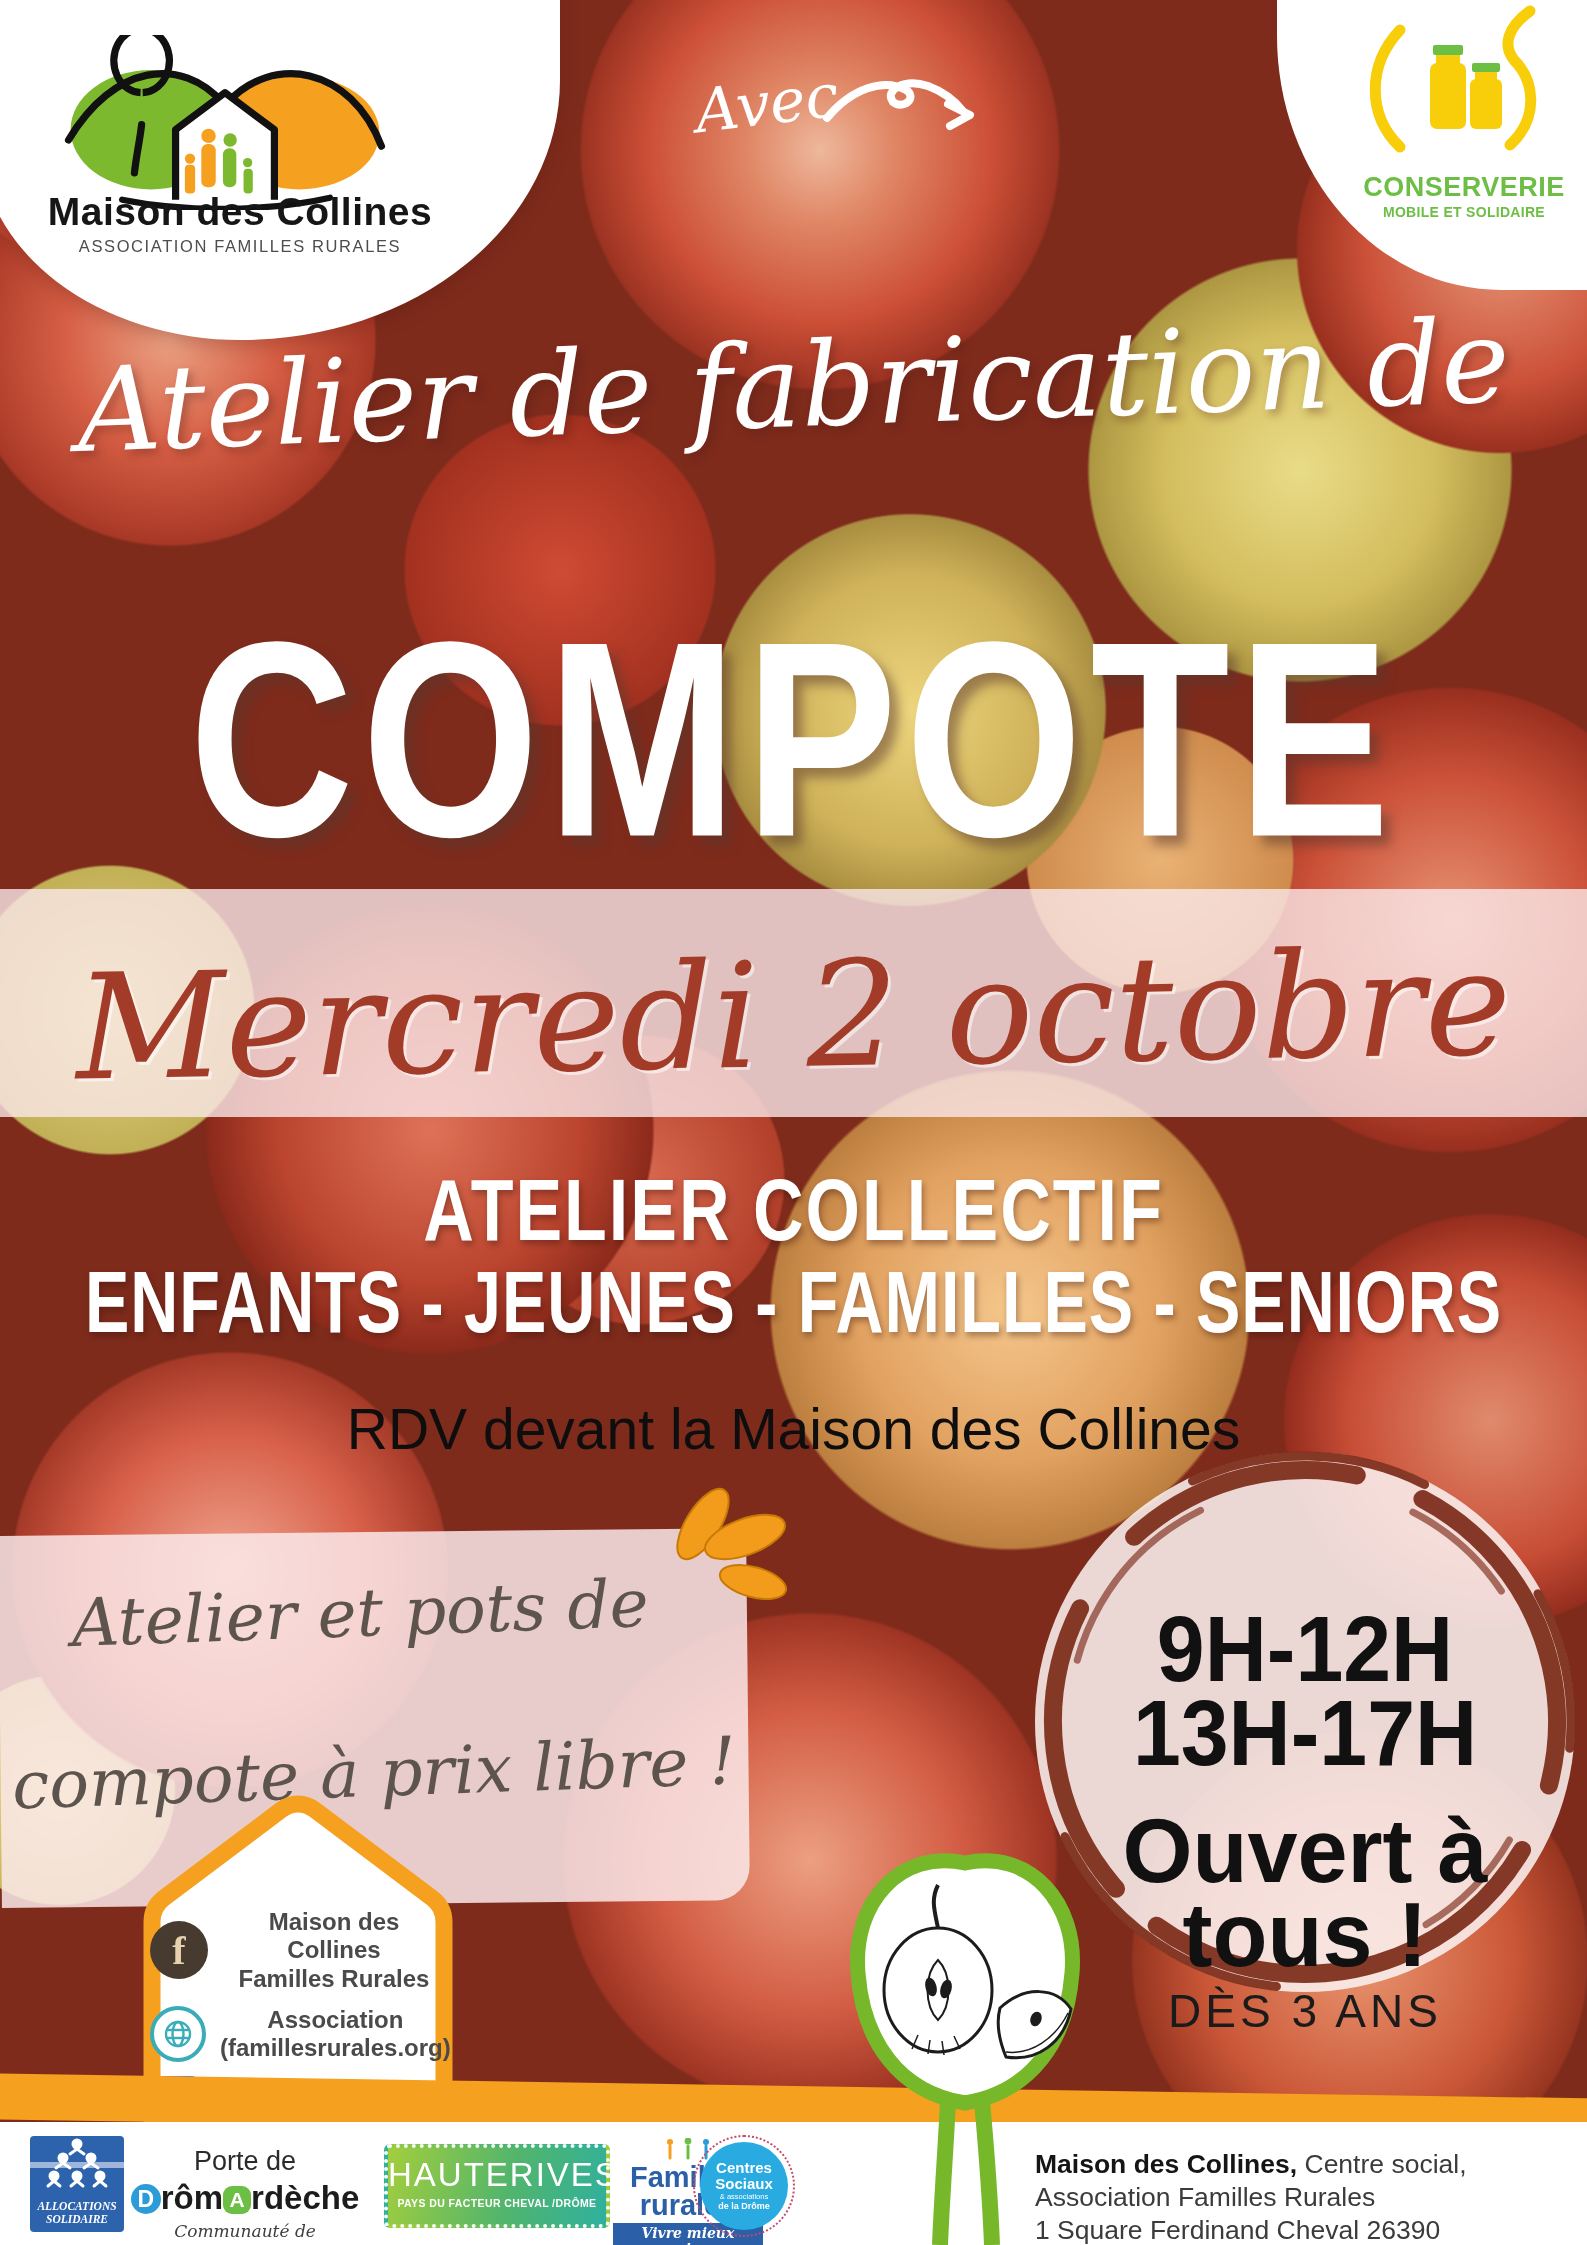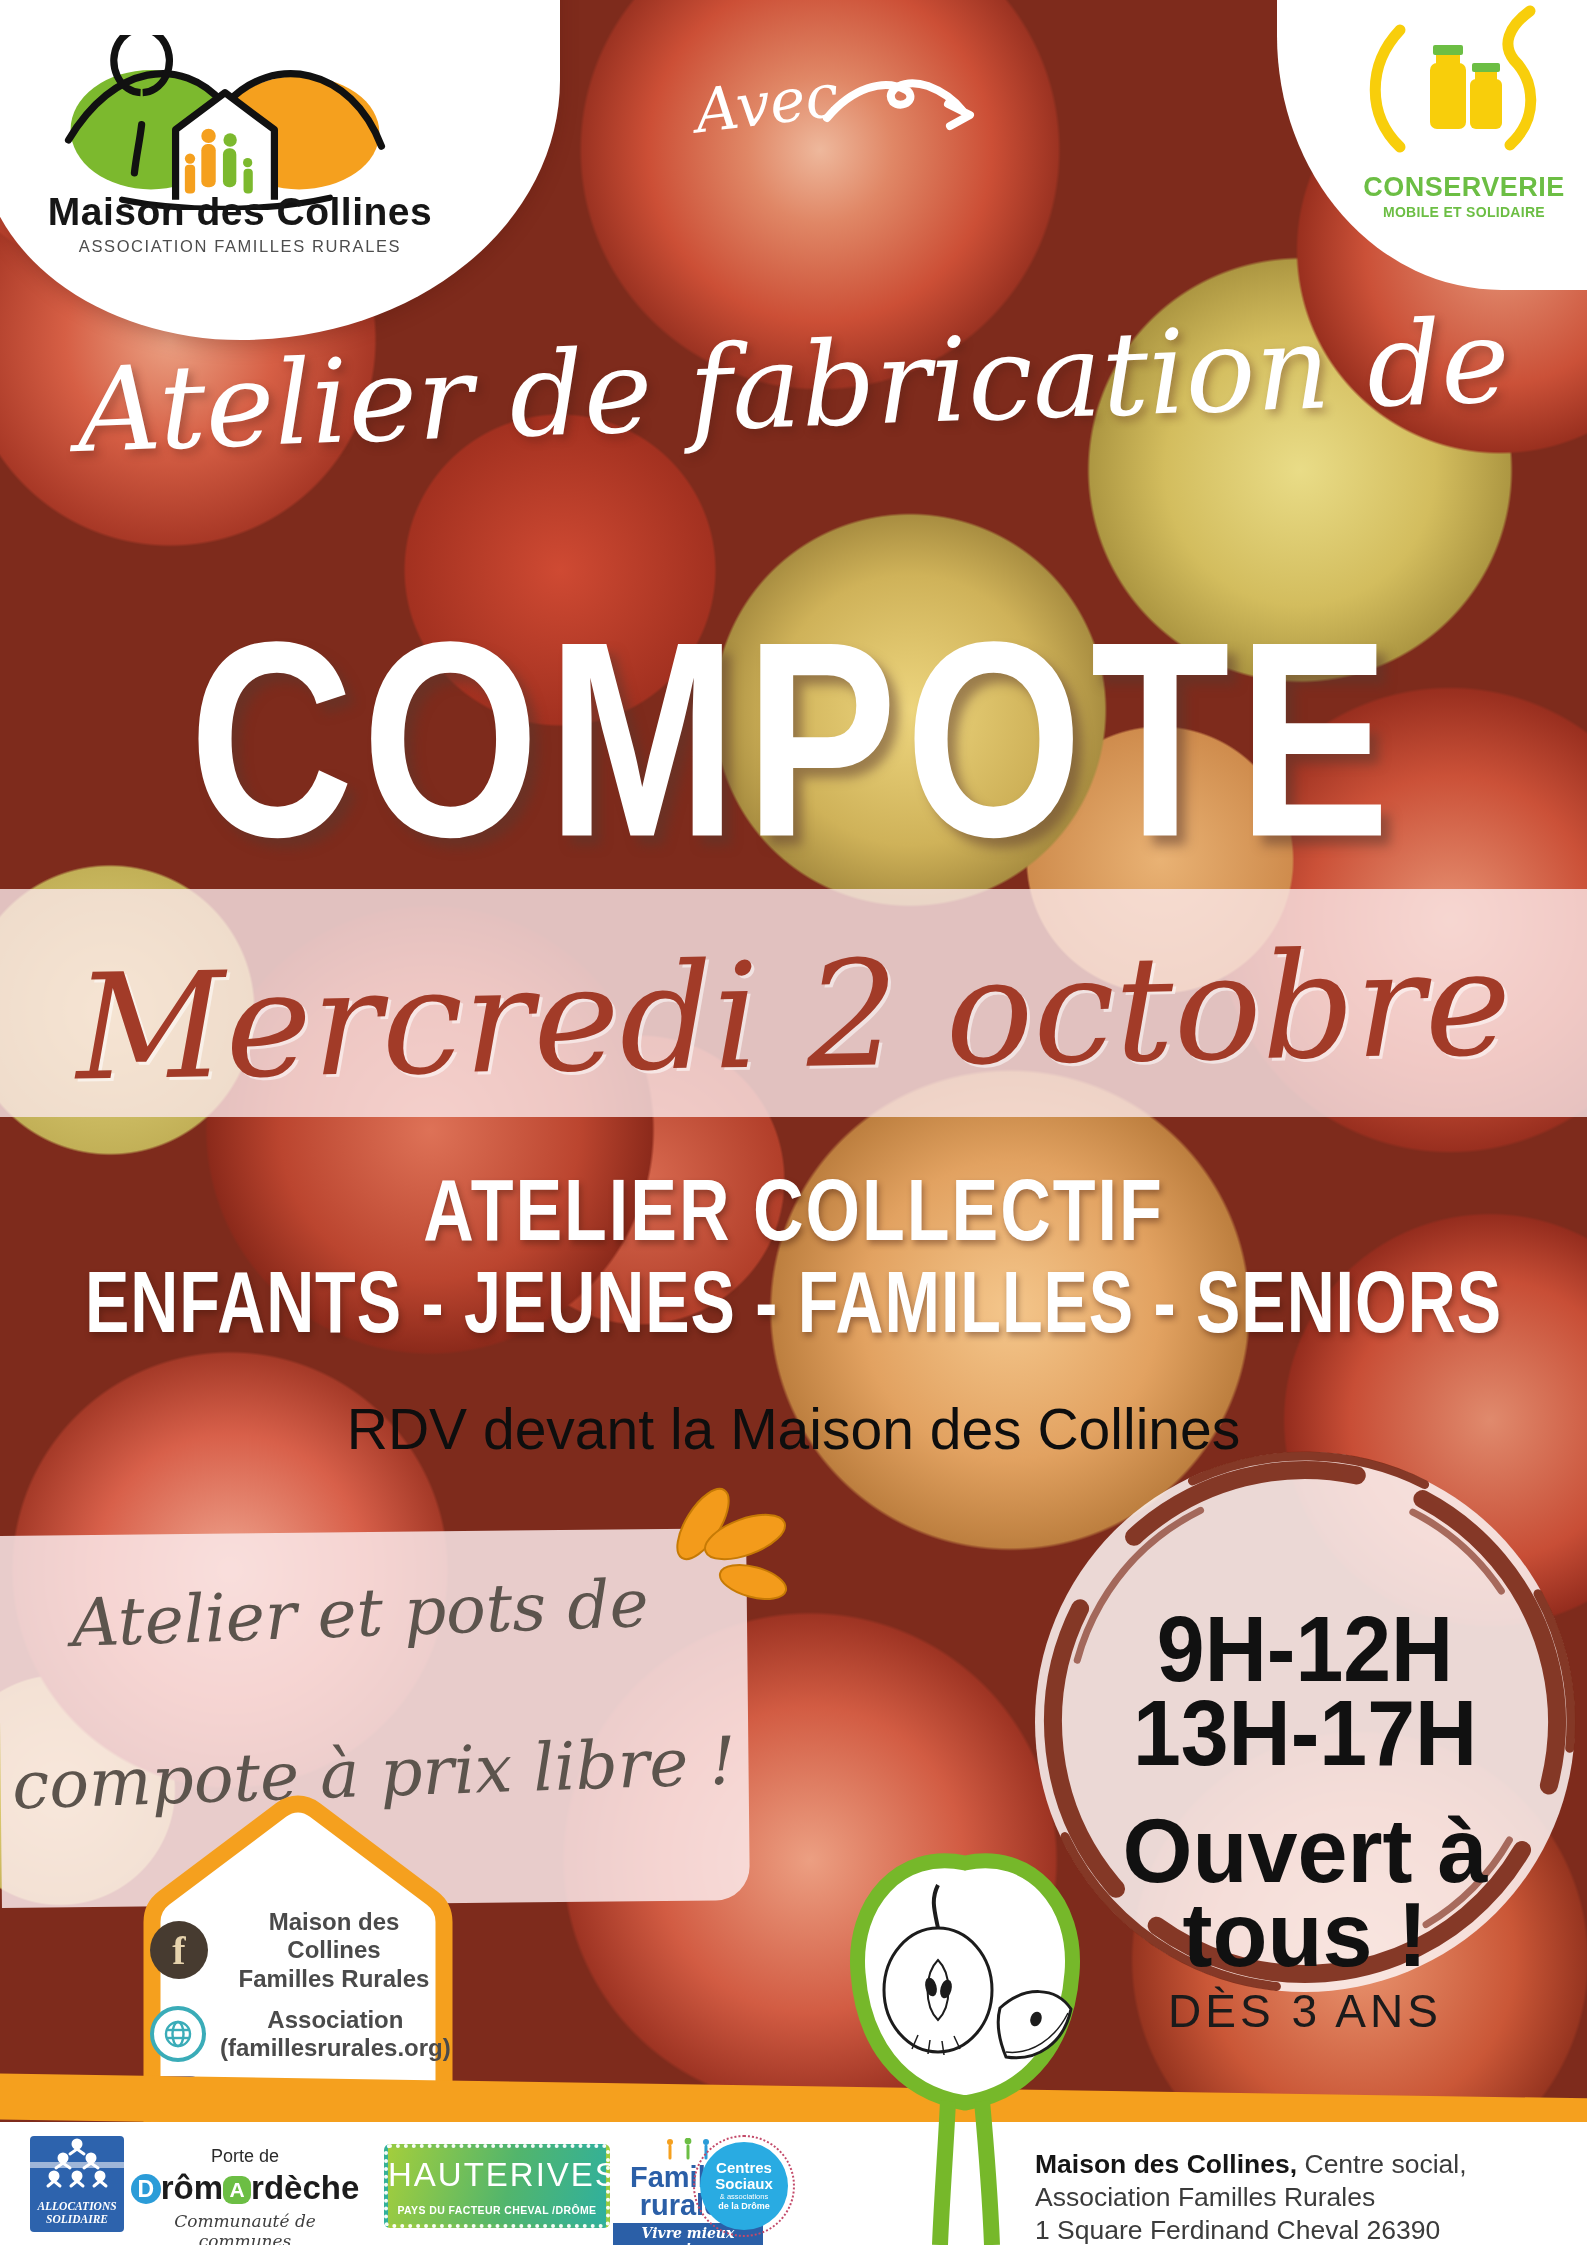--- a/index.html
+++ b/index.html
@@ -124,35 +124,35 @@
     background:#F5A01E; transform:rotate(0.9deg); }
   .footer { position:absolute; left:0; top:2122px; width:100%; height:123px; background:#fff; }
 
   .caf { position:absolute; left:30px; top:2136px; width:94px; height:96px; background:#2D63AD;
     border-radius:4px; text-align:center; }
   .caf-txt { position:absolute; bottom:6px; width:100%; color:#fff;
     font-family:"Liberation Serif", serif; font-style:italic; font-weight:700;
     font-size:11.5px; line-height:1.15; }
 
   .drome { position:absolute; left:130px; top:2146px; width:230px; text-align:center; color:#1c1c1c; }
-  .drome-top { font-size:18px; color:#2b2b2b; }
+  .drome-top { font-size:27px; color:#2b2b2b; }
   .drome-main { font-size:33px; font-weight:700; margin-top:2px; white-space:nowrap; }
   .drome-d { display:inline-block; width:30px; height:30px; line-height:30px; border-radius:50%;
     background:#2B9CD8; color:#fff; font-size:23px; text-align:center; vertical-align:2px; }
   .drome-a { display:inline-block; width:28px; height:28px; line-height:28px; border-radius:9px;
     background:#6CBE44; color:#fff; font-size:21px; text-align:center; vertical-align:2px; }
   .drome-sub { font-family:"DejaVu Serif", serif; font-style:italic; font-size:17px;
     color:#3f3f3f; margin-top:4px; }
 
   .haut { position:absolute; left:384px; top:2144px; width:218px; height:76px;
     background:linear-gradient(105deg,#A3CE3C 0%, #52B56C 55%, #2FB09E 100%);
     border:4px dotted rgba(255,255,255,0.95); border-radius:6px; text-align:center;
     box-sizing:content-box; }
   .haut-name { font-size:33px; font-weight:400; color:#fff; letter-spacing:2px; margin-top:8px; }
-  .haut-sub { font-size:10.5px; font-weight:700; color:#fff; letter-spacing:0.4px; margin-top:10px; }
+  .haut-sub { font-size:10.5px; font-weight:700; color:#fff; letter-spacing:0.4px; margin-top:3px; }
 
   .fr { position:absolute; left:613px; top:2138px; width:150px; text-align:center; }
   .fr-name { color:#2B5FA7; font-weight:700; font-size:29px; line-height:0.95; }
   .fr-tag { display:inline-block; background:#2B5FA7; color:#fff; font-family:"DejaVu Serif", serif;
     font-style:italic; font-weight:700; font-size:14px; padding:2px 26px; margin-top:4px; }
 
   .cs { position:absolute; left:700px; top:2142px; width:88px; height:88px; border-radius:50%;
     background:#29ABE2; color:#fff; display:flex; flex-direction:column; align-items:center;
     justify-content:center; outline:2px dotted #C34A6A; outline-offset:5px; }
   .cs-l1 { font-size:15px; font-weight:800; line-height:1.05; }

